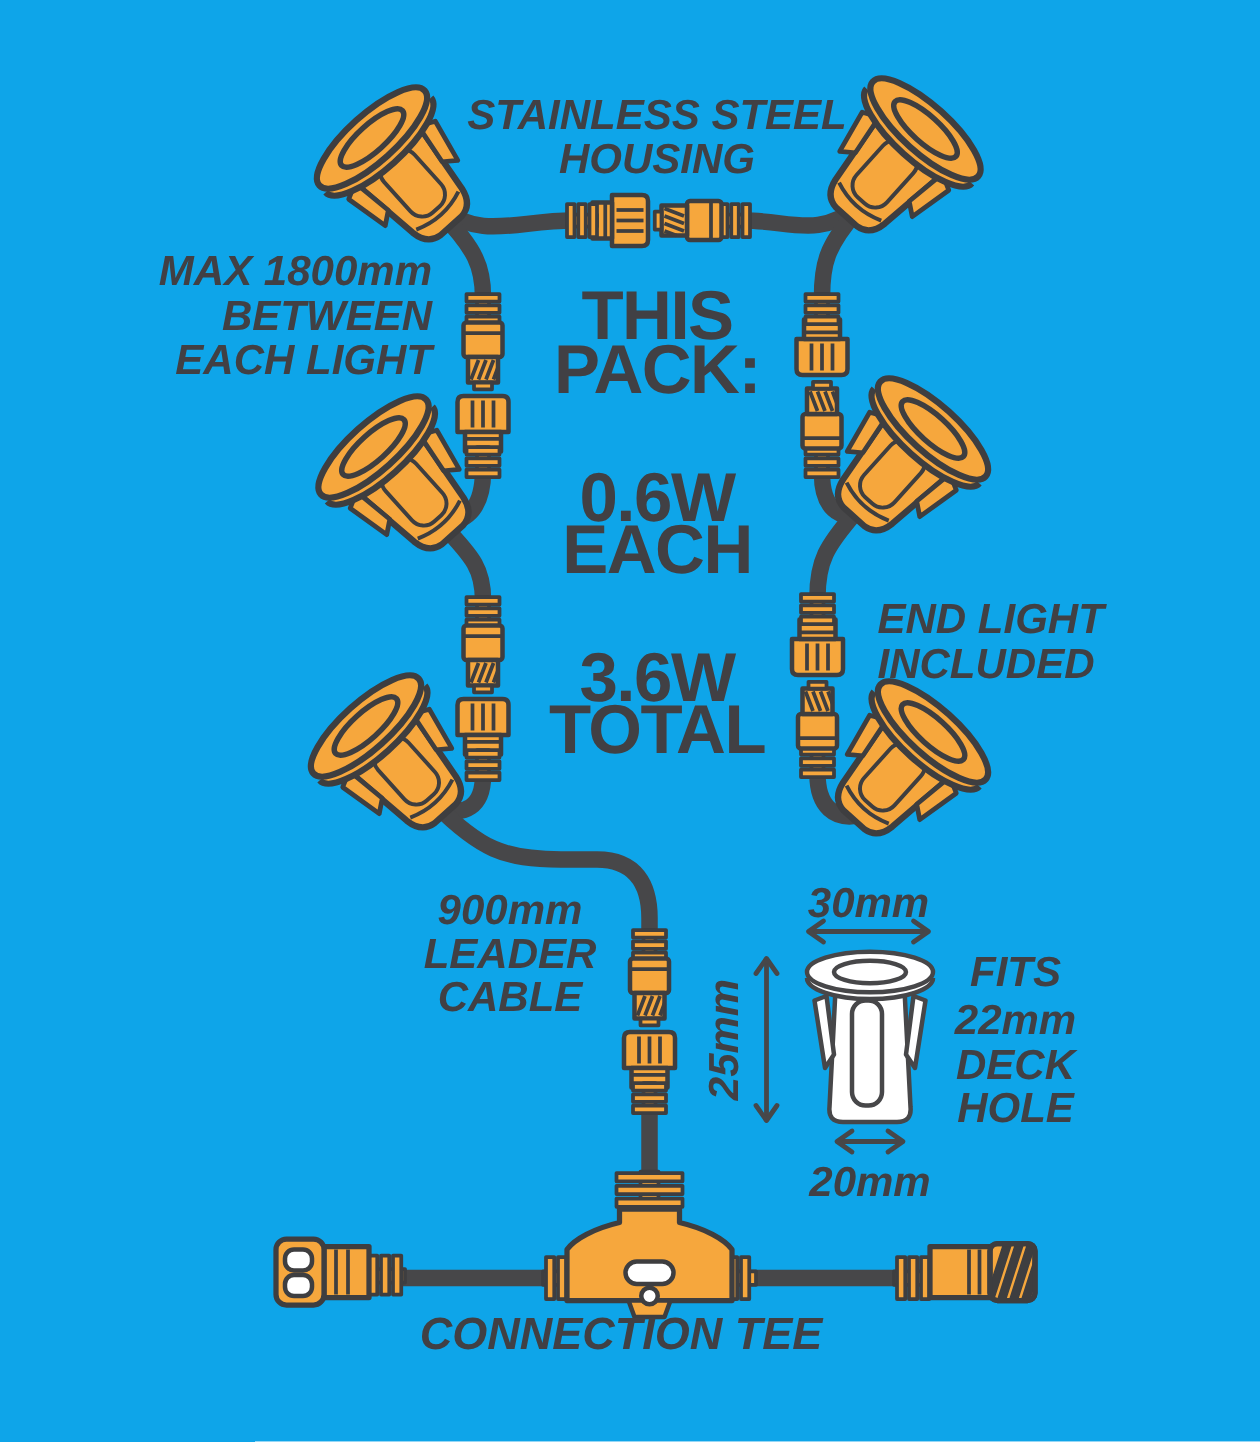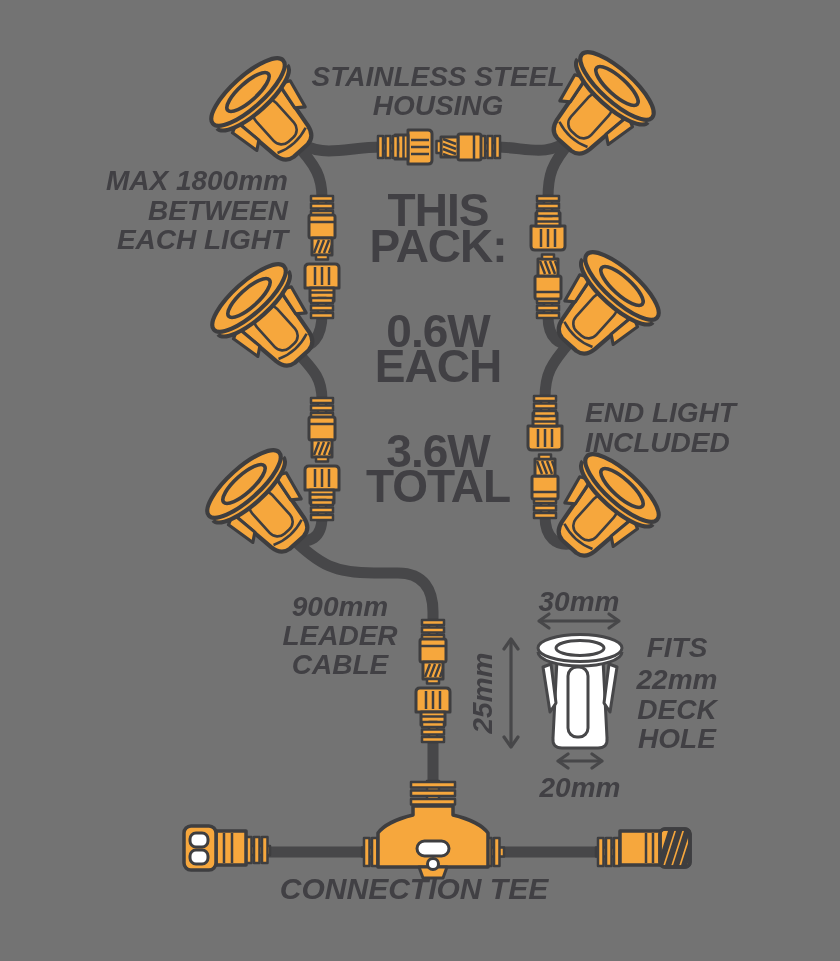--- a/index.html
+++ b/index.html
@@ -1,16 +1,16 @@
 <!DOCTYPE html>
 <html><head>
 <meta charset="utf-8">
 <style>
   html,body { margin:0; padding:0; background:#ffffff; }
-  .stage { position:relative; width:840px; height:961px; background:#737373; overflow:hidden; }
+  .stage { position:relative; width:840px; height:961px; background:#0ea5e9; overflow:hidden; }
   svg { display:block; }
 
   .cable   { stroke:#474749; stroke-width:11; fill:none; stroke-linecap:round; }
   .oshape  { fill:#F6A73D; stroke:#3E3E40; stroke-linejoin:round; }
   .oline   { stroke:#3E3E40; stroke-width:2.5; fill:none; }
   .white   { fill:#ffffff; stroke:#3E3E40; }
 
   .dimline { stroke:#474749; stroke-width:3.2; fill:none; stroke-linecap:round; stroke-linejoin:round; }
   .outline-draw { fill:#ffffff; stroke:#474749; stroke-width:3; stroke-linejoin:round; }
 

